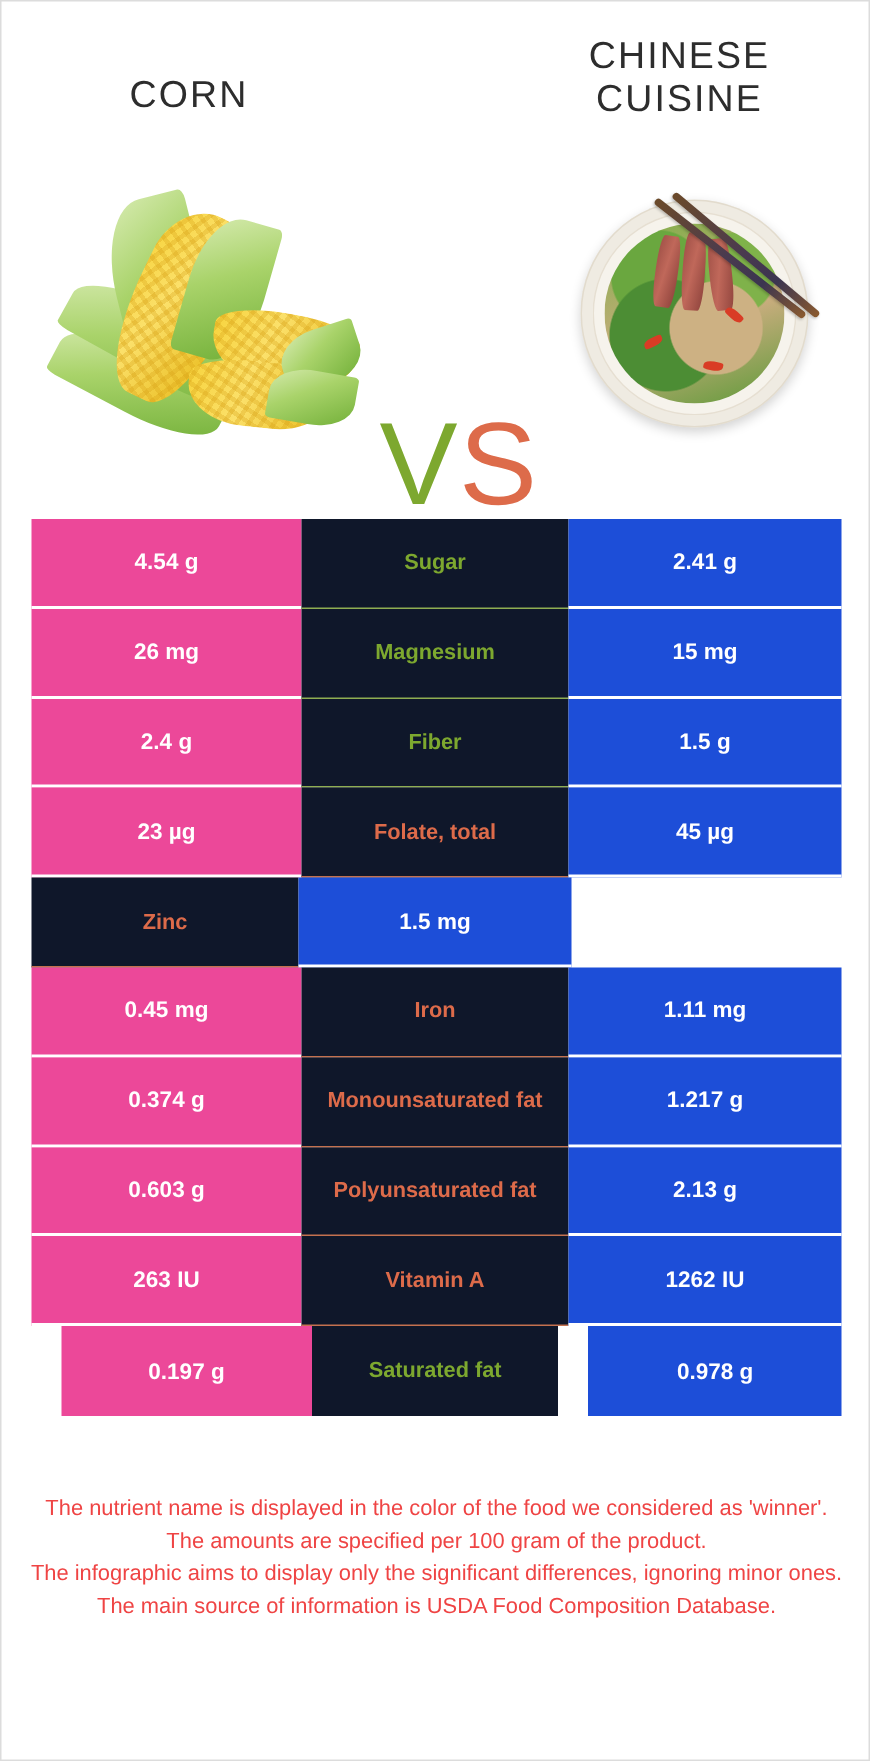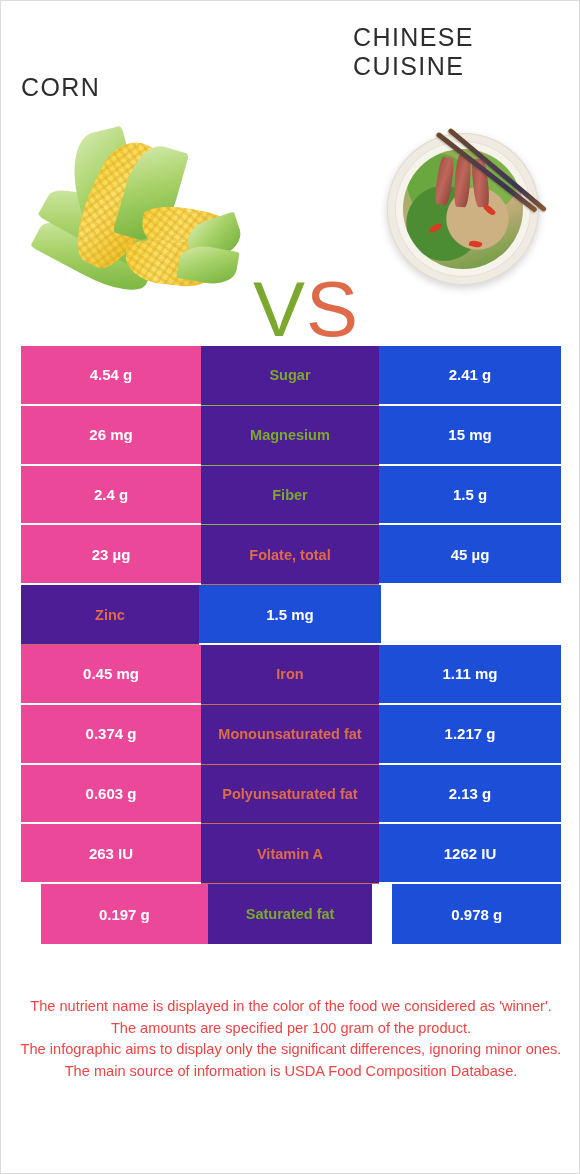--- a/index.html
+++ b/index.html
@@ -24,34 +24,34 @@
   
   .headers {
     position: absolute;
     top: 0;
     left: 0;
     width: 580px;
     height: 100px;
   }
   .title {
     position: absolute;
+    text-align: center;
     color: #2d2d2d;
     font-family: "Liberation Sans", sans-serif;
     font-weight: 300;
     font-size: 25px;
     letter-spacing: 1.4px;
     line-height: 29px;
     text-transform: uppercase;
     -webkit-font-smoothing: antialiased;
   }
   .title-left {
     left: 20px;
     width: 210px;
     top: 48px;
-    margin-top: 24px;
   }
   .title-right {
     left: 352px;
     width: 200px;
     top: 22px;
   }
 
   
   .hero {
     position: absolute;
@@ -183,21 +183,21 @@
     border-bottom: 2px solid #ffffff;
   }
   .cell-right {
     width: 182px;
     background: #1d4ed8;
     color: #ffffff;
     border-bottom: 2px solid #ffffff;
   }
   .cell-mid {
     width: 178px;
-    background: #4c1d95;
+    background: #0f172a;
     font-size: 14.5px;
     font-weight: bold;
   }
   .row:last-child .cell-left,
   .row:last-child .cell-right { border-bottom: none; margin-left: 20px; }
   .win-green .cell-mid { color: #7DA82F; border-bottom: 1px solid #8fae52; }
   .win-red   .cell-mid { color: #DD6B4A; border-bottom: 1px solid #c4714f; }
   .row:last-child .cell-mid { border-bottom: none; }
 
   

